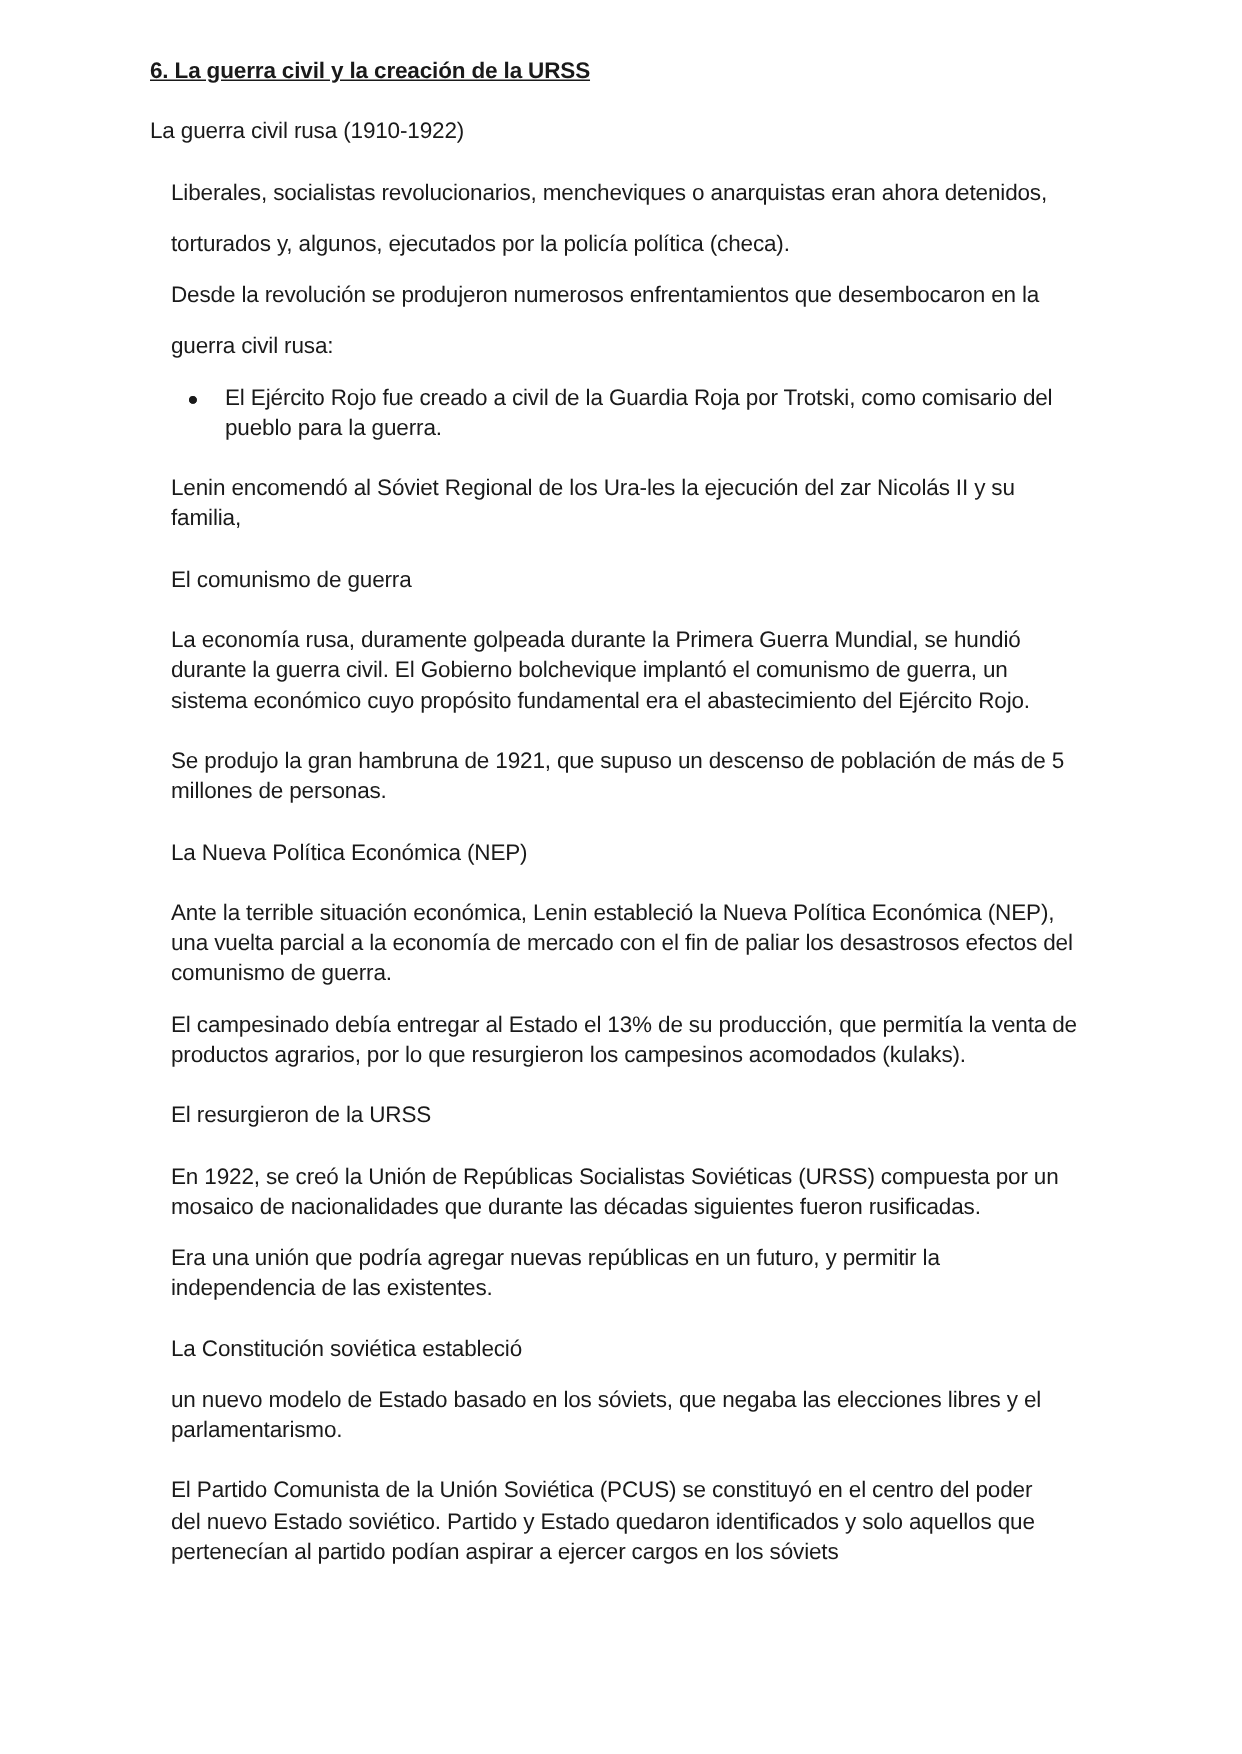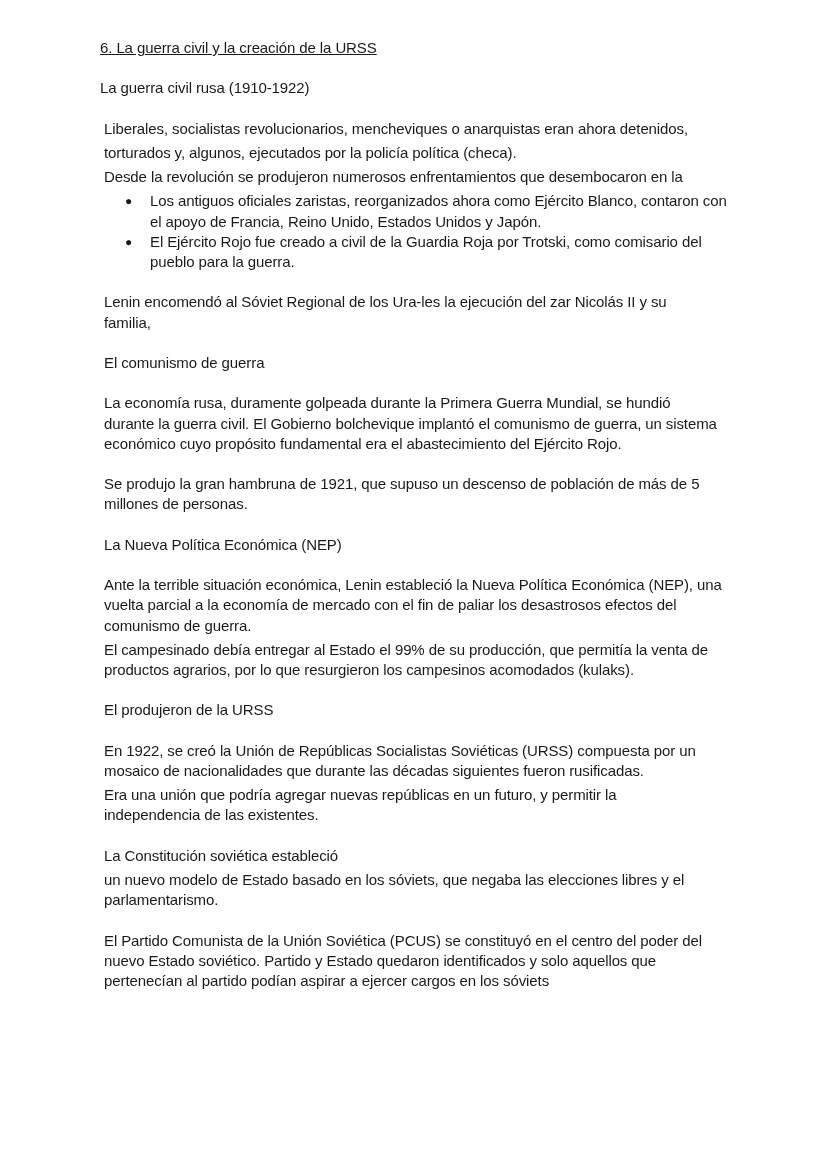--- a/index.html
+++ b/index.html
@@ -3,66 +3,66 @@
 <meta charset="utf-8">
 <style>
   html, body { margin: 0; padding: 0; background: #ffffff; }
   body { width: 828px; height: 1169px; position: relative; overflow: hidden; }
   .page {
     position: absolute; left: 100px; top: 38px; width: 640px;
     font-family: "Liberation Sans", sans-serif;
     font-size: 15px; line-height: 20.2px; color: #1a1a1a;
     letter-spacing: -0.1px;
   }
-  .title { font-weight: normal; text-decoration: underline; margin: 0 0 20.2px 0; }
+  .title { font-weight: bold; text-decoration: underline; margin: 0 0 20.2px 0; }
   .sub { margin: 0 0 20.2px 0; }
   .u { }
-  p { margin: 4px; }
+  p { margin: 14px; }
   .block { margin-bottom: 20.2px; }
   ul { margin: 0; padding: 0 0 0 50px; list-style: none; }
   li { position: relative; }
   li .bullet { position: absolute; left: -25px; top: 0; font-size: 12px; }
 </style>
 </head>
 <body>
 
 <div class="page">
   <p class="title">6. La guerra civil y la creación de la URSS</p>
 
   <p class="sub">La guerra civil rusa (1910-1922)</p>
 
   <div>
     <p>Liberales, socialistas revolucionarios, mencheviques o anarquistas eran ahora detenidos,</p>
     <p>torturados y, algunos, ejecutados por la policía política (checa).</p>
     <p>Desde la revolución se produjeron numerosos enfrentamientos que desembocaron en la</p>
+    <p>guerra civil rusa:</p>
   </div>
   <ul class="block">
     <li>
       <span class="bullet">●</span>
-      <span>Los antiguos oficiales zaristas, reorganizados ahora como Ejército Blanco, contaron con el apoyo de Francia, Reino Unido, Estados Unidos y Japón.</span>
     </li>
     <li>
       <span class="bullet">●</span>
       <span>El Ejército Rojo fue creado a civil de la Guardia Roja por Trotski, como comisario del pueblo para la guerra.</span>
     </li>
   </ul>
 
   <p class="block" style="padding-right:30px">Lenin encomendó al Sóviet Regional de los Ura-les la ejecución del zar Nicolás II y su familia,</p>
 
   <p class="block u">El comunismo de guerra</p>
   <p class="block" style="padding-right:15px">La economía rusa, duramente golpeada durante la Primera Guerra Mundial, se hundió durante la guerra civil. El Gobierno bolchevique implantó el comunismo de guerra, un sistema económico cuyo propósito fundamental era el abastecimiento del Ejército Rojo.</p>
   <p class="block">Se produjo la gran hambruna de 1921, que supuso un descenso de población de más de 5 millones de personas.</p>
 
   <p class="block u">La Nueva Política Económica (NEP)</p>
   <div class="block">
     <p>Ante la terrible situación económica, Lenin estableció la Nueva Política Económica (NEP), una vuelta parcial a la economía de mercado con el fin de paliar los desastrosos efectos del comunismo de guerra.</p>
-    <p>El campesinado debía entregar al Estado el 99% de su producción, que  permitía la venta de productos agrarios, por lo que resurgieron los campesinos acomodados (kulaks).</p>
+    <p>El campesinado debía entregar al Estado el 13% de su producción, que  permitía la venta de productos agrarios, por lo que resurgieron los campesinos acomodados (kulaks).</p>
   </div>
 
-  <p class="block u">El produjeron de la URSS</p>
+  <p class="block u">El resurgieron de la URSS</p>
   <div class="block" style="padding-right:20px">
     <p>En 1922, se creó la Unión de Repúblicas Socialistas Soviéticas (URSS) compuesta por un mosaico de nacionalidades que durante las décadas siguientes fueron rusificadas.</p>
     <p>Era una unión que podría agregar nuevas repúblicas en un futuro, y permitir la independencia de las existentes.</p>
   </div>
   <div class="block">
     <p>La Constitución soviética estableció</p>
     <p>un nuevo modelo de Estado basado en los sóviets, que negaba las elecciones libres y el parlamentarismo.</p>
   </div>
   <p style="padding-right:15px">El Partido Comunista de la Unión Soviética (PCUS) se constituyó en el centro del poder del nuevo Estado soviético. Partido y Estado quedaron identificados y solo aquellos que pertenecían al partido podían aspirar a ejercer cargos en los sóviets</p>
 </div>

